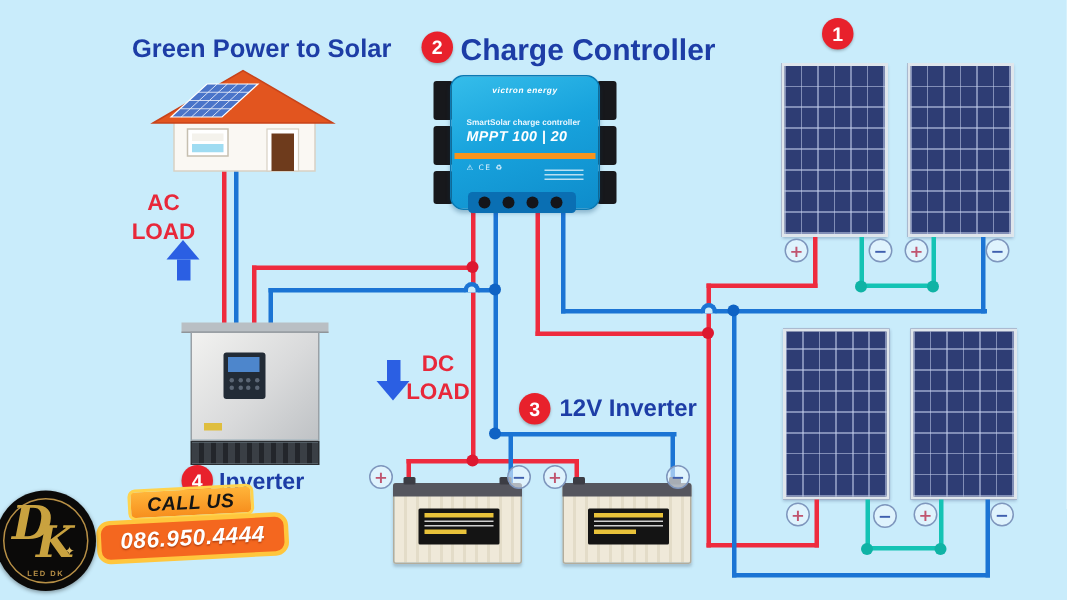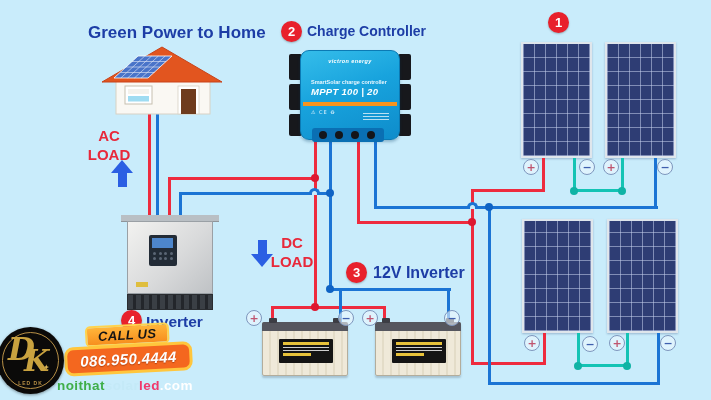--- a/index.html
+++ b/index.html
@@ -118,24 +118,24 @@
     font:600 13.5px "Liberation Sans",sans-serif; letter-spacing:.4px; }
   .wm1 { color:#3fae49; } .wm2 { color:#c4e9f7; } .wm3 { color:#f0386c; } .wm4 { color:#ffffff; }
   
   .house { position:absolute; left:98px; top:42px; z-index:3; }
 </style>
 </head>
 <body>
 
 <div id="stage">
 
-  <div class="sec-label" style="left:88px; top:23px; font-size:17px;">Green Power to Home</div>
+  <div class="sec-label" style="left:88px; top:23px; font-size:17px;">Green Power to Solar</div>
 
   <div class="numcircle" style="left:281px; top:21px;">2</div>
-  <div class="sec-label" style="left:307px; top:23px; font-size:14px;">Charge Controller</div>
+  <div class="sec-label" style="left:307px; top:23px; font-size:20px;">Charge Controller</div>
 
   <div class="numcircle" style="left:548px; top:12px;">1</div>
 
   <div class="numcircle" style="left:346px; top:262px;">3</div>
   <div class="sec-label" style="left:373px; top:264px; font-size:16px;">12V Inverter</div>
 
   <div class="numcircle" style="left:121px; top:310px;">4</div>
   <div class="sec-label" style="left:146px; top:313px; font-size:15.5px;">Inverter</div>
 
   <div class="load-label" style="left:87px; top:126px; width:44px;">
@@ -353,17 +353,14 @@
   </div>
 
   <div class="dk-logo">
     <div class="dk-ring"></div>
     <div class="dk-d">D</div>
     <div class="dk-k">K</div>
     <div class="dk-star">✦</div>
     <div class="dk-sub">LED DK</div>
   </div>
 
-  <div class="watermark">
-    <span class="wm1">noithat</span><span class="wm2">solar</span><span class="wm3">led</span><span class="wm4">.com</span>
-  </div>
 
 </div>
 
 </body></html>

